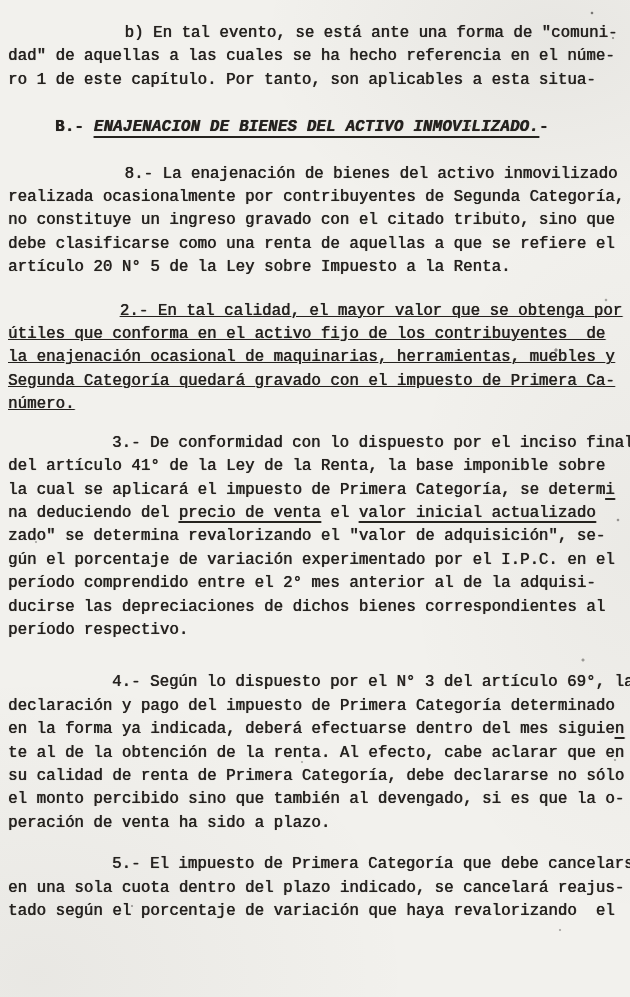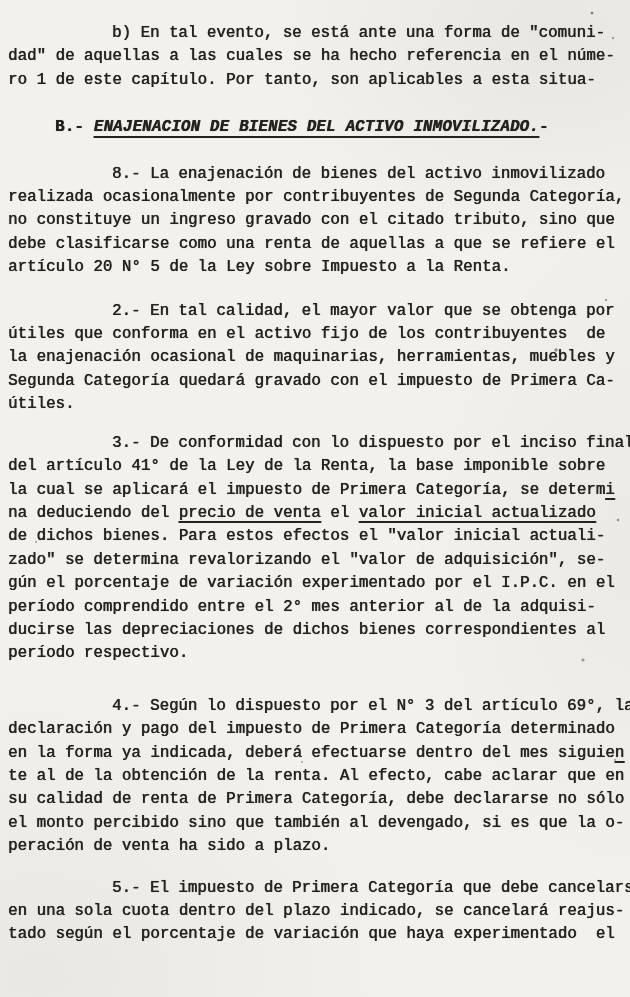--- a/index.html
+++ b/index.html
@@ -42,31 +42,31 @@
     padding: 22px 0 0 8px;
     color: #24211e;
     font-size: 15.8px;
     line-height: 23.4px;
     text-shadow: 0 0 0.8px rgba(36,33,30,.55), 0.5px 0 0 rgba(36,33,30,.8);
   }
   .block { margin: 0; }
   .block:nth-child(1) { margin-top: 0; }
   .block:nth-child(2) { margin-top: 24px; }
   .block:nth-child(3) { margin-top: 23px; }
-  .block:nth-child(4) { margin-top: 20px; }
+  .block:nth-child(4) { margin-top: 20px; text-decoration: underline; }
   .block:nth-child(5) { margin-top: 15px; }
   .block:nth-child(6) { margin-top: 29px; }
   .block:nth-child(7) { margin-top: 18px; }
   .block--heading {
     margin-left: 47px;
     font-weight: bold;
     letter-spacing: 0.2px;
   }
   .line { white-space: pre; }
-  .line--indent { padding-left: 104px; }
+  .line--indent { padding-left: 104px; text-align: center; }
   .u {
     text-decoration: underline;
     text-decoration-thickness: 1.6px;
     text-underline-offset: 3.5px;
     text-decoration-color: rgba(36,33,30,.9);
   }
   .block--heading .u {
     text-decoration-thickness: 2.2px;
     text-underline-offset: 4.5px;
     font-style: italic;
@@ -92,41 +92,40 @@
       <div class="line"><span>realizada ocasionalmente por contribuyentes de Segunda Categoría,</span></div>
       <div class="line"><span>no constituye un ingreso gravado con el citado tributo, sino que</span></div>
       <div class="line"><span>debe clasificarse como una renta de aquellas a que se refiere el</span></div>
       <div class="line"><span>artículo 20 N° 5 de la Ley sobre Impuesto a la Renta.</span></div>
     </div>
     <div class="block block--paragraph">
       <div class="line line--indent"><span>2.- En tal calidad, el mayor valor que se obtenga por</span></div>
       <div class="line"><span>útiles que conforma en el activo fijo de los contribuyentes  de</span></div>
       <div class="line"><span>la enajenación ocasional de maquinarias, herramientas, muebles y</span></div>
       <div class="line"><span>Segunda Categoría quedará gravado con el impuesto de Primera Ca-</span></div>
-      <div class="line"><span>útiles.</span></div>
+      <div class="line"><span>número.</span></div>
     </div>
     <div class="block block--paragraph">
       <div class="line line--indent"><span>3.- De conformidad con lo dispuesto por el inciso final</span></div>
       <div class="line"><span>del artículo 41° de la Ley de la Renta, la base imponible sobre</span></div>
       <div class="line"><span>la cual se aplicará el impuesto de Primera Categoría, se determ</span><span class="u">i</span></div>
       <div class="line"><span>na deduciendo del </span><span class="u">precio de venta</span><span> el </span><span class="u">valor inicial actualizado</span></div>
-      <div class="line"><span>de dichos bienes. Para estos efectos el "valor inicial actuali-</span></div>
       <div class="line"><span>zado" se determina revalorizando el "valor de adquisición", se-</span></div>
       <div class="line"><span>gún el porcentaje de variación experimentado por el I.P.C. en el</span></div>
       <div class="line"><span>período comprendido entre el 2° mes anterior al de la adquisi-</span></div>
       <div class="line"><span>ducirse las depreciaciones de dichos bienes correspondientes al</span></div>
       <div class="line"><span>período respectivo.</span></div>
     </div>
     <div class="block block--paragraph">
       <div class="line line--indent"><span>4.- Según lo dispuesto por el N° 3 del artículo 69°, la</span></div>
       <div class="line"><span>declaración y pago del impuesto de Primera Categoría determinado</span></div>
       <div class="line"><span>en la forma ya indicada, deberá efectuarse dentro del mes siguie</span><span class="u">n</span></div>
       <div class="line"><span>te al de la obtención de la renta. Al efecto, cabe aclarar que en</span></div>
       <div class="line"><span>su calidad de renta de Primera Categoría, debe declararse no sólo</span></div>
       <div class="line"><span>el monto percibido sino que también al devengado, si es que la o-</span></div>
       <div class="line"><span>peración de venta ha sido a plazo.</span></div>
     </div>
     <div class="block block--paragraph">
       <div class="line line--indent"><span>5.- El impuesto de Primera Categoría que debe cancelarse</span></div>
       <div class="line"><span>en una sola cuota dentro del plazo indicado, se cancelará reajus-</span></div>
-      <div class="line"><span>tado según el porcentaje de variación que haya experimentado  el</span></div>
+      <div class="line"><span>tado según el porcentaje de variación que haya revalorizando  el</span></div>
     </div>
   </main>
 
 </body></html>

